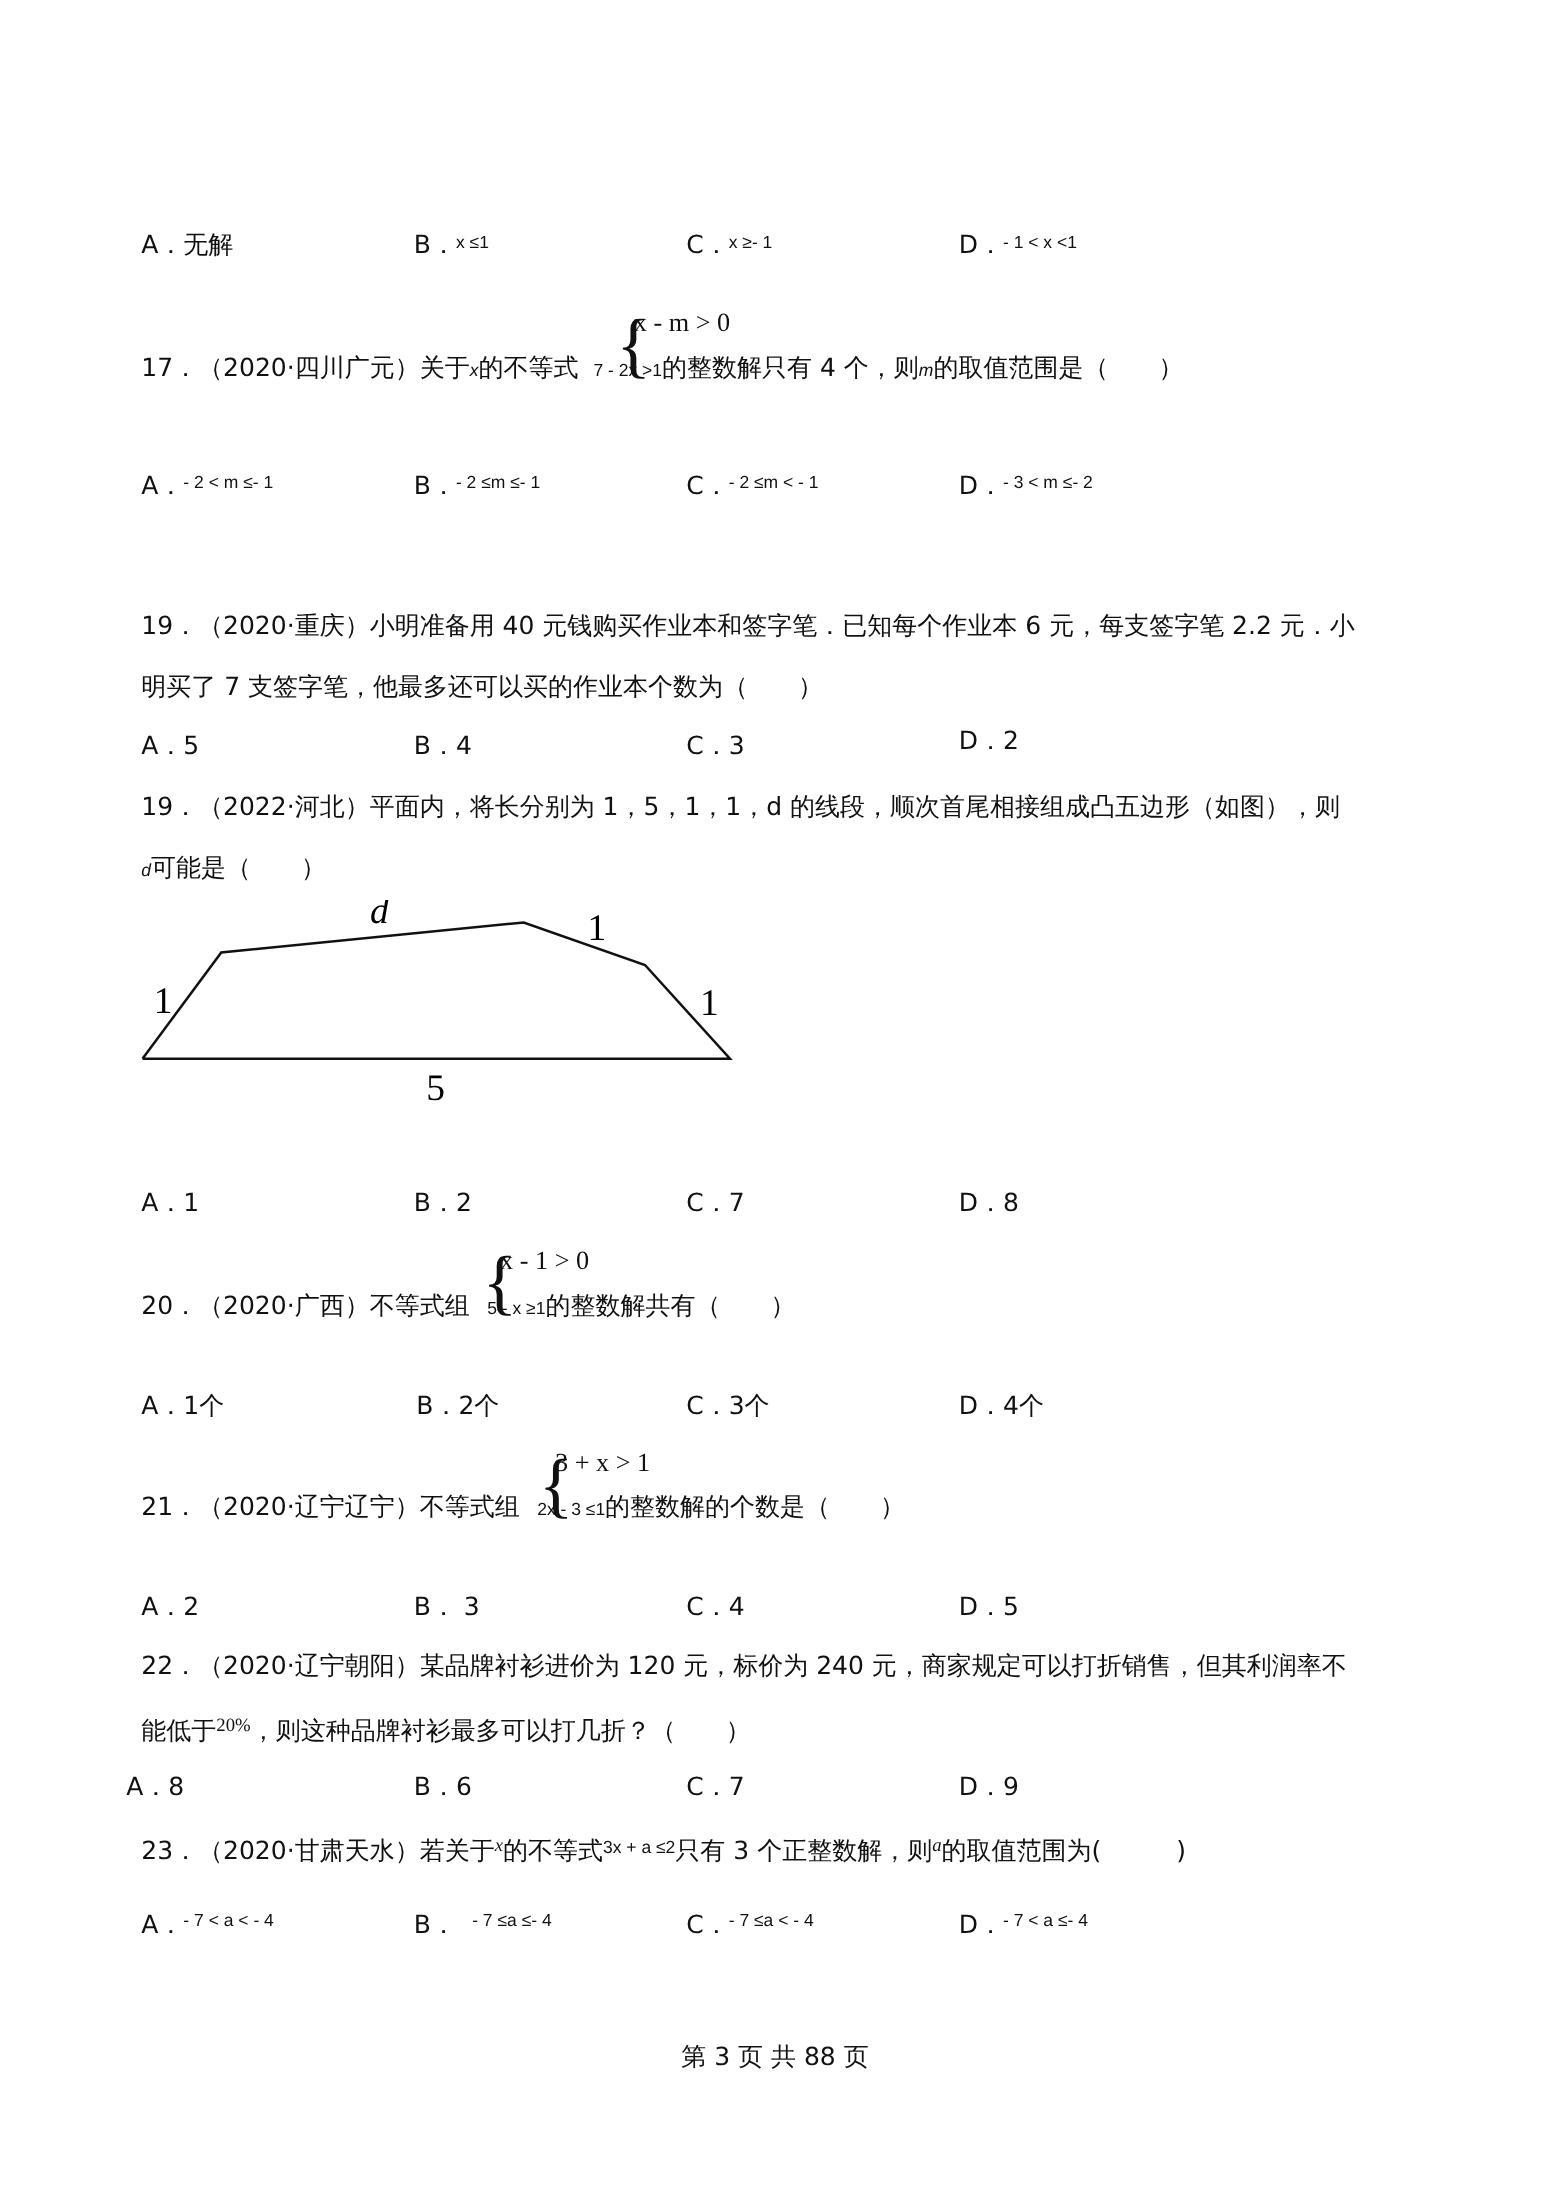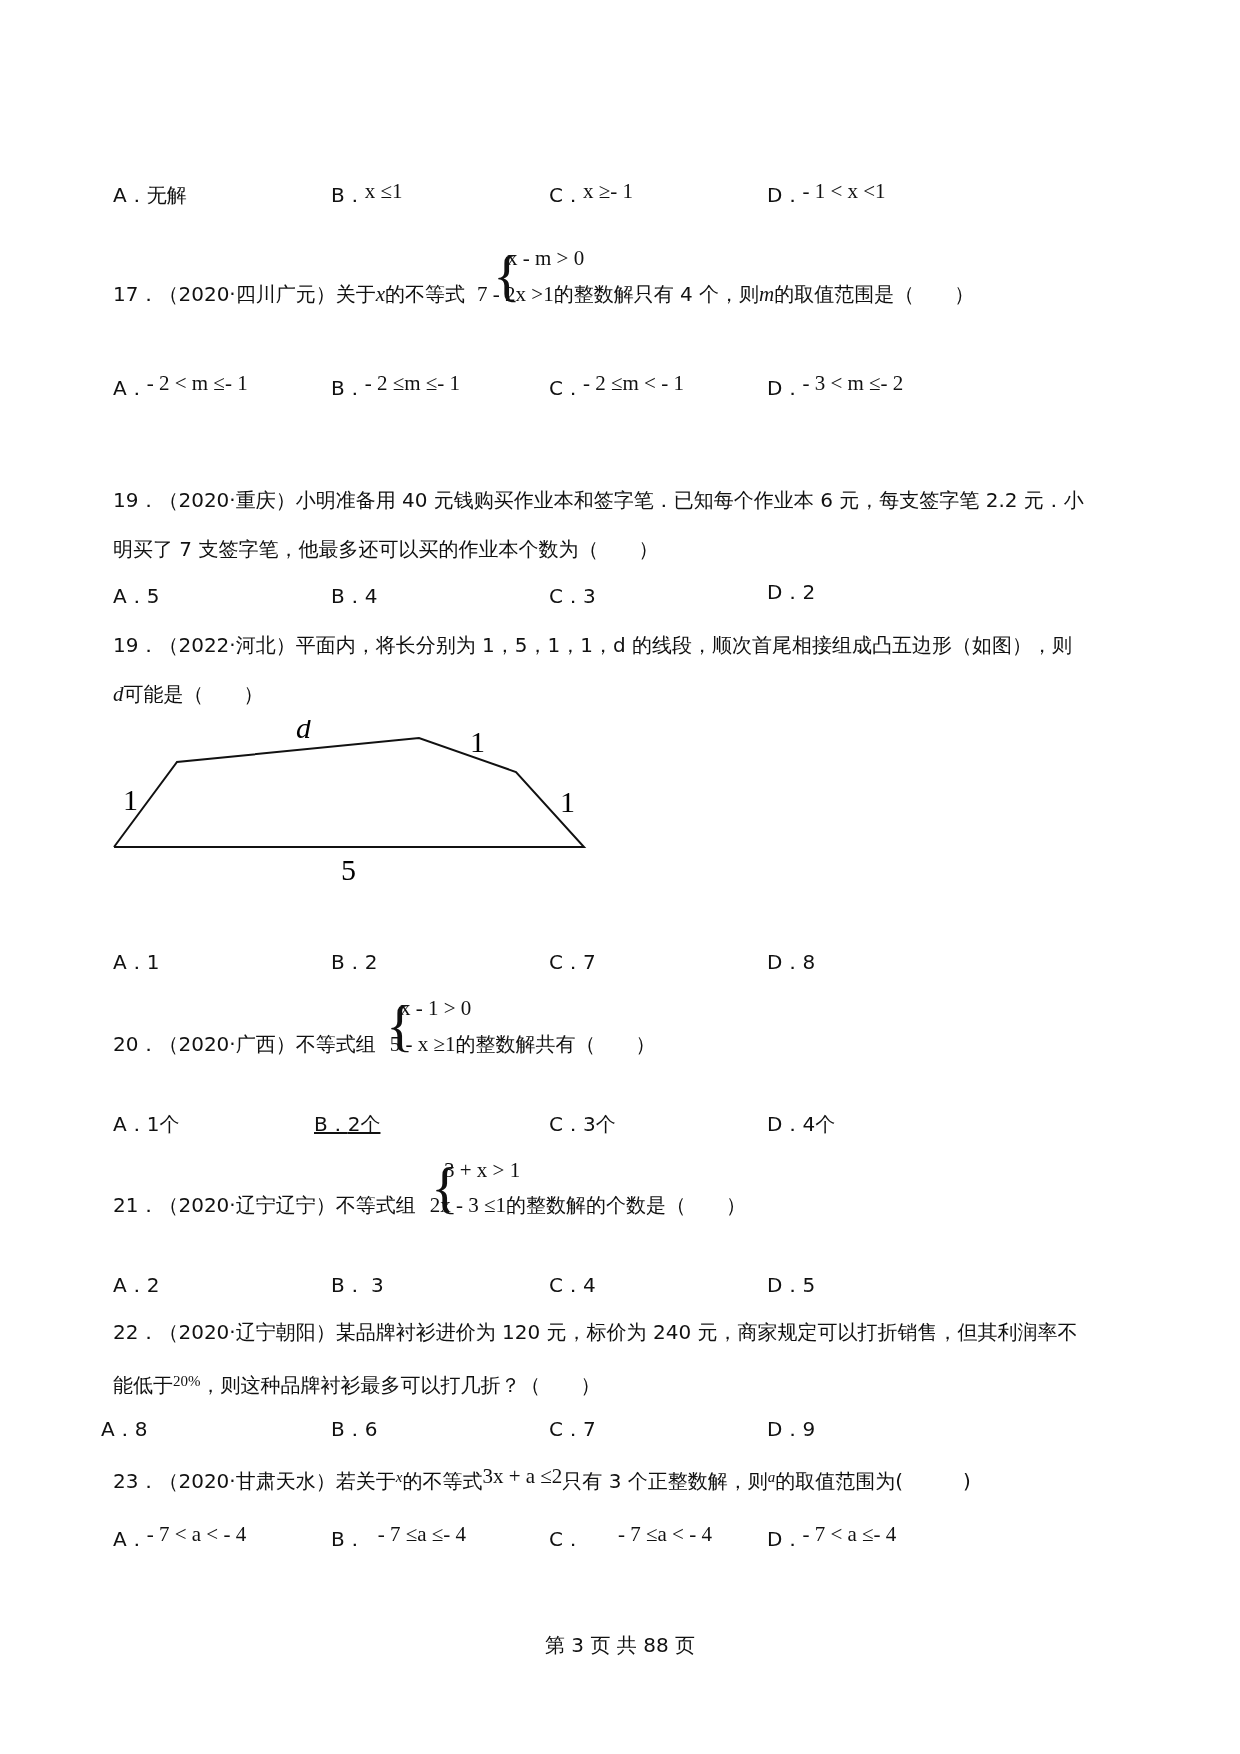--- a/index.html
+++ b/index.html
@@ -1,20 +1,20 @@
 <!DOCTYPE html>
 <html><head>
 <meta charset="utf-8">
 <style>
   html, body { margin: 0; padding: 0; background: #ffffff; }
   body { width: 1240px; height: 1754px; position: relative; overflow: hidden;
          font-family: "DejaVu Sans", "Liberation Sans", sans-serif; color: #111; }
   .line { position: absolute; left: 113px; font-size: 20px; line-height: 24px; white-space: nowrap; }
   .opt { position: absolute; font-size: 20px; line-height: 24px; white-space: nowrap; }
-  .math { font-family: Liberation Serif, serif; font-size: 21px; }
+  .math { font-family: Liberation Sans, sans-serif; font-size: 14px; }
   .sys { position: absolute; font-family: "Liberation Serif", "DejaVu Serif", serif; font-size: 21px; line-height: 24px; white-space: nowrap; }
   .brace { position: absolute; font-family: "Liberation Serif", "DejaVu Serif", serif; font-weight: 300; }
   .sup { font-size: 15px; vertical-align: 6px; font-family: "Liberation Serif", serif; }
   .footer { position: absolute; top: 1632px; left: 0; width: 1240px; text-align: center; font-size: 20px; }
   svg text { font-family: "Liberation Serif", "DejaVu Serif", serif; }
 </style>
 </head>
 <body>
 
 <div>
@@ -80,21 +80,21 @@
   <div class="opt" style="left:767px;top:950px;"><span>D．</span><span>8</span></div>
 </div>
 
 <div>
   <span class="brace" style="left:386px;top:996px;font-size:58px;line-height:60px;">{</span>
   <div class="sys" style="left:400px;top:996px;">x - 1 &gt; 0</div>
   <div class="line" style="top:1032px;">
     <span>20．（2020·广西）不等式组</span><span class="math" style="margin-left:14px;">5 -  x ≥1</span><span>的整数解共有（　　）</span>
   </div>
   <div class="opt" style="left:113px;top:1112px;"><span>A．</span><span>1个</span></div>
-  <div class="opt" style="left:314px;top:1112px;text-decoration:underline;"><span>B．</span><span>2个</span></div>
+  <div class="opt" style="left:333px;top:1112px;"><span>B．</span><span>2个</span></div>
   <div class="opt" style="left:549px;top:1112px;"><span>C．</span><span>3个</span></div>
   <div class="opt" style="left:767px;top:1112px;"><span>D．</span><span>4个</span></div>
 </div>
 
 <div>
   <span class="brace" style="left:431px;top:1158px;font-size:58px;line-height:60px;">{</span>
   <div class="sys" style="left:444px;top:1158px;">3 + x &gt; 1</div>
   <div class="line" style="top:1193px;">
     <span>21．（2020·辽宁辽宁）不等式组</span><span class="math" style="margin-left:14px;">2x - 3 ≤1</span><span>的整数解的个数是（　　）</span>
   </div>
@@ -114,17 +114,17 @@
   <div class="opt" style="left:549px;top:1417px;"><span>C．</span><span>7</span></div>
   <div class="opt" style="left:767px;top:1417px;"><span>D．</span><span>9</span></div>
 </div>
 
 <div>
   <div class="line" style="top:1465px;">
     <span>23．（2020·甘肃天水）若关于</span><i class="sup">x</i><span>的不等式</span><span class="math" style="position:relative;top:-5px;">3x + a  ≤2</span><span>只有 3 个正整数解，则</span><i class="sup">a</i><span>的取值范围为(　　　)</span>
   </div>
   <div class="opt" style="left:113px;top:1527px;"><span>A．</span><span class="math" style="position:relative;top:-5px;">- 7 &lt; a &lt; - 4</span></div>
   <div class="opt" style="left:331px;top:1527px;"><span>B．</span><span class="math" style="position:relative;top:-5px;margin-left:13px;">- 7 ≤a ≤- 4</span></div>
-  <div class="opt" style="left:549px;top:1527px;"><span>C．</span><span class="math" style="position:relative;top:-5px;margin-left:35px;">- 7 ≤a &lt; - 4</span></div>
+  <div class="opt" style="left:549px;top:1527px;"><span>C．</span><span class="math" style="position:relative;top:-5px;">- 7 ≤a &lt; - 4</span></div>
   <div class="opt" style="left:767px;top:1527px;"><span>D．</span><span class="math" style="position:relative;top:-5px;">- 7 &lt; a ≤- 4</span></div>
 </div>
 
 <div class="footer">第 3 页 共 88 页</div>
 
 </body></html>

